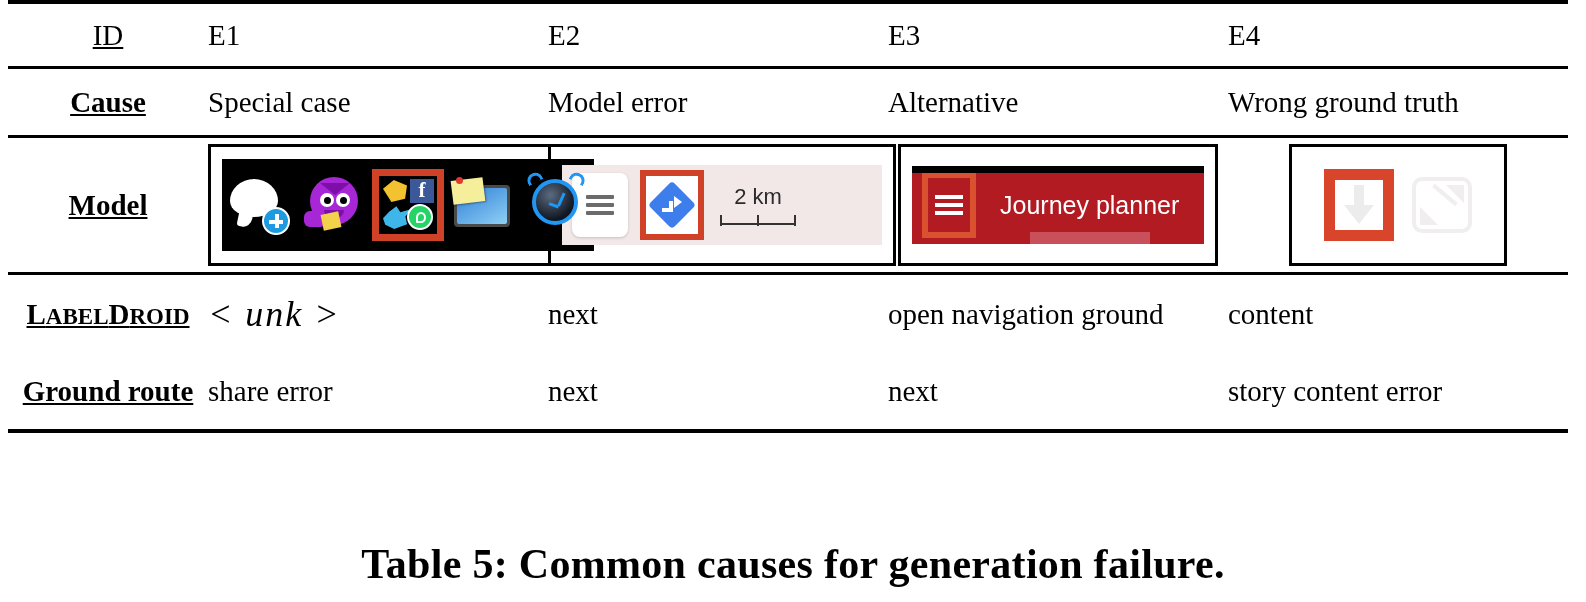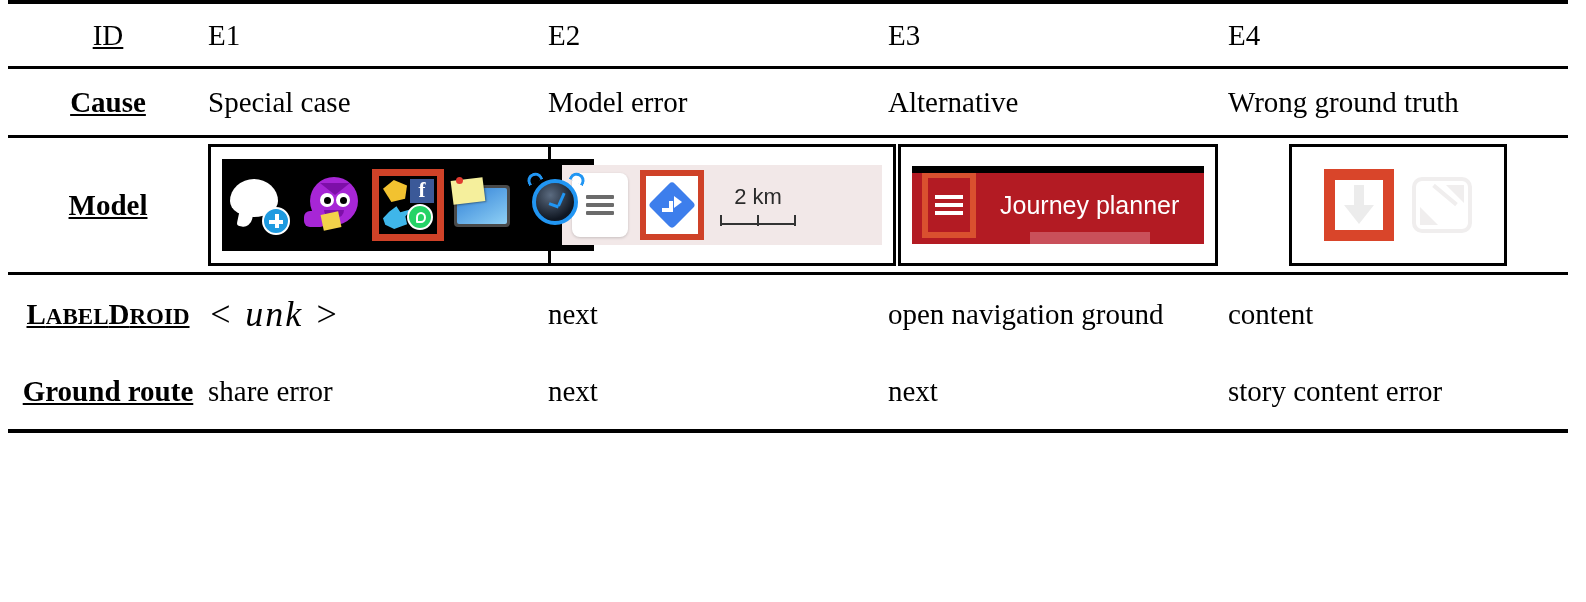--- a/index.html
+++ b/index.html
@@ -297,13 +297,14 @@
       <td class="cell">next</td>
       <td class="cell">story content error</td>
     </tr>
 
     <tr class="rule-bot">
           <td colspan="5"></td>
         </tr>
   </tbody>
     </table>
 
+  <div class="caption">Table 5: Common causes for generation failure.</div>
 </div>
 
 </body></html>

